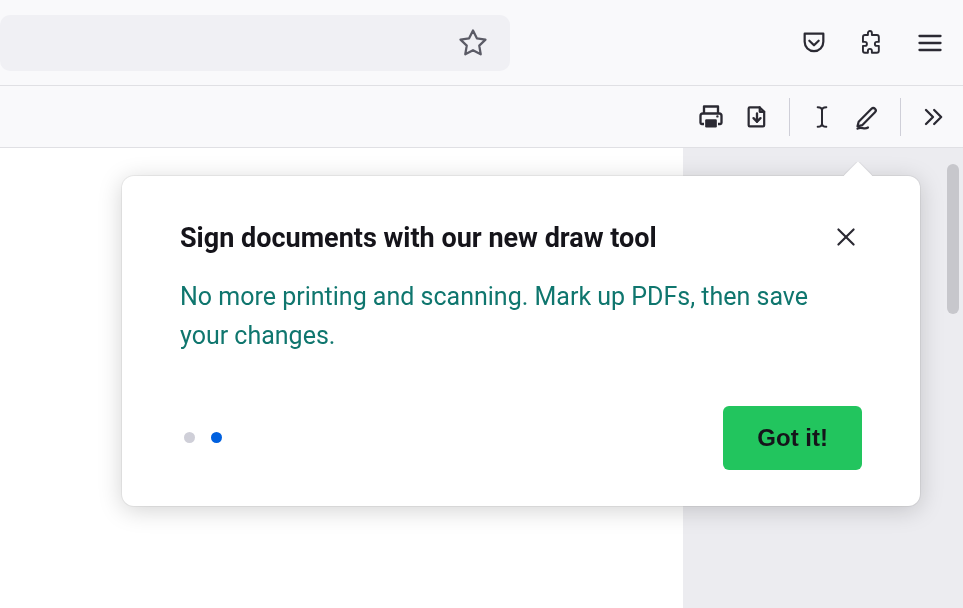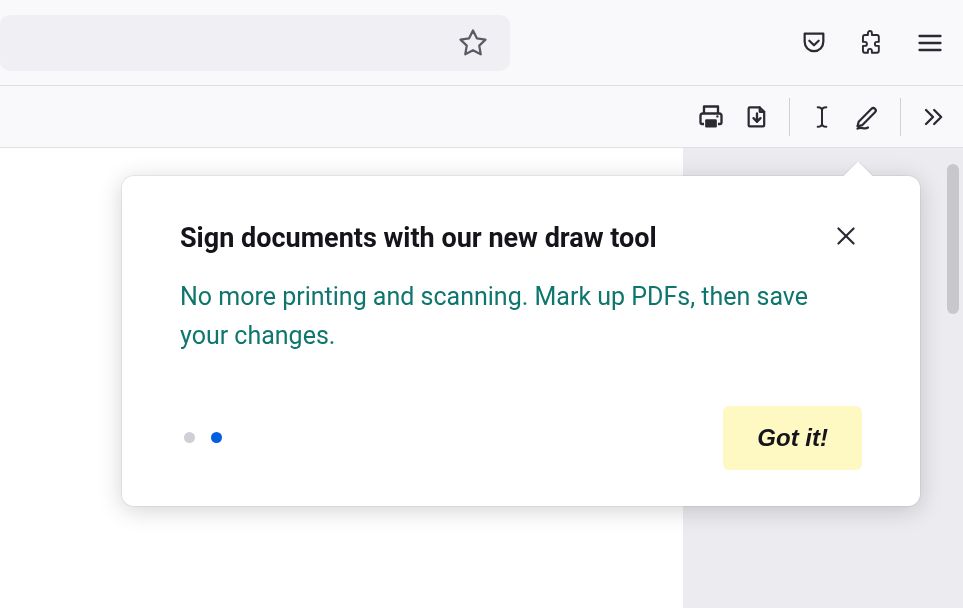--- a/index.html
+++ b/index.html
@@ -123,21 +123,21 @@
       width: 22px;
       height: 22px;
       background: #ffffff;
       transform: rotate(45deg);
       top: 4px;
       left: 3px;
       box-shadow: 0 0 0 1px rgba(0,0,0,0.05);
     }
     .popover-header {
       display: flex;
-      align-items: flex-start;
+      align-items: center;
       justify-content: space-between;
     }
     .popover-title {
       font-size: 27px;
       font-weight: 700;
       color: #15141a;
       line-height: 1.2;
     }
     .close-btn {
       width: 32px;
@@ -170,29 +170,28 @@
     .dot {
       width: 11px;
       height: 11px;
       border-radius: 50%;
       background: #cfcfd8;
     }
     .dot.active {
       background: #0060df;
     }
     .got-it-btn {
-      background: #fef9c3;
+      background: #22c55e;
       border: none;
       border-radius: 6px;
       padding: 18px 34px;
       font-size: 24px;
       font-weight: 700;
       color: #15141a;
       cursor: pointer;
-      font-style: italic;
     }
     svg {
       display: block;
     }
   </style>
 </head>
 <body>
 
 <div class="browser-chrome">
   <div class="url-bar">

